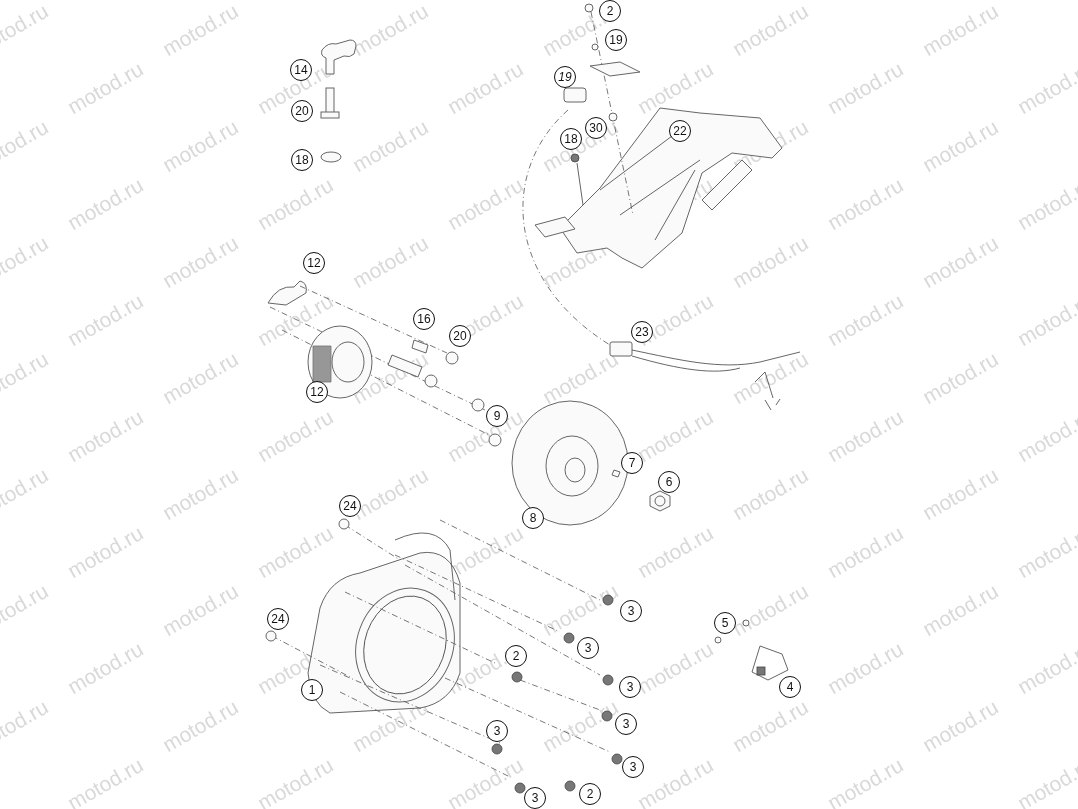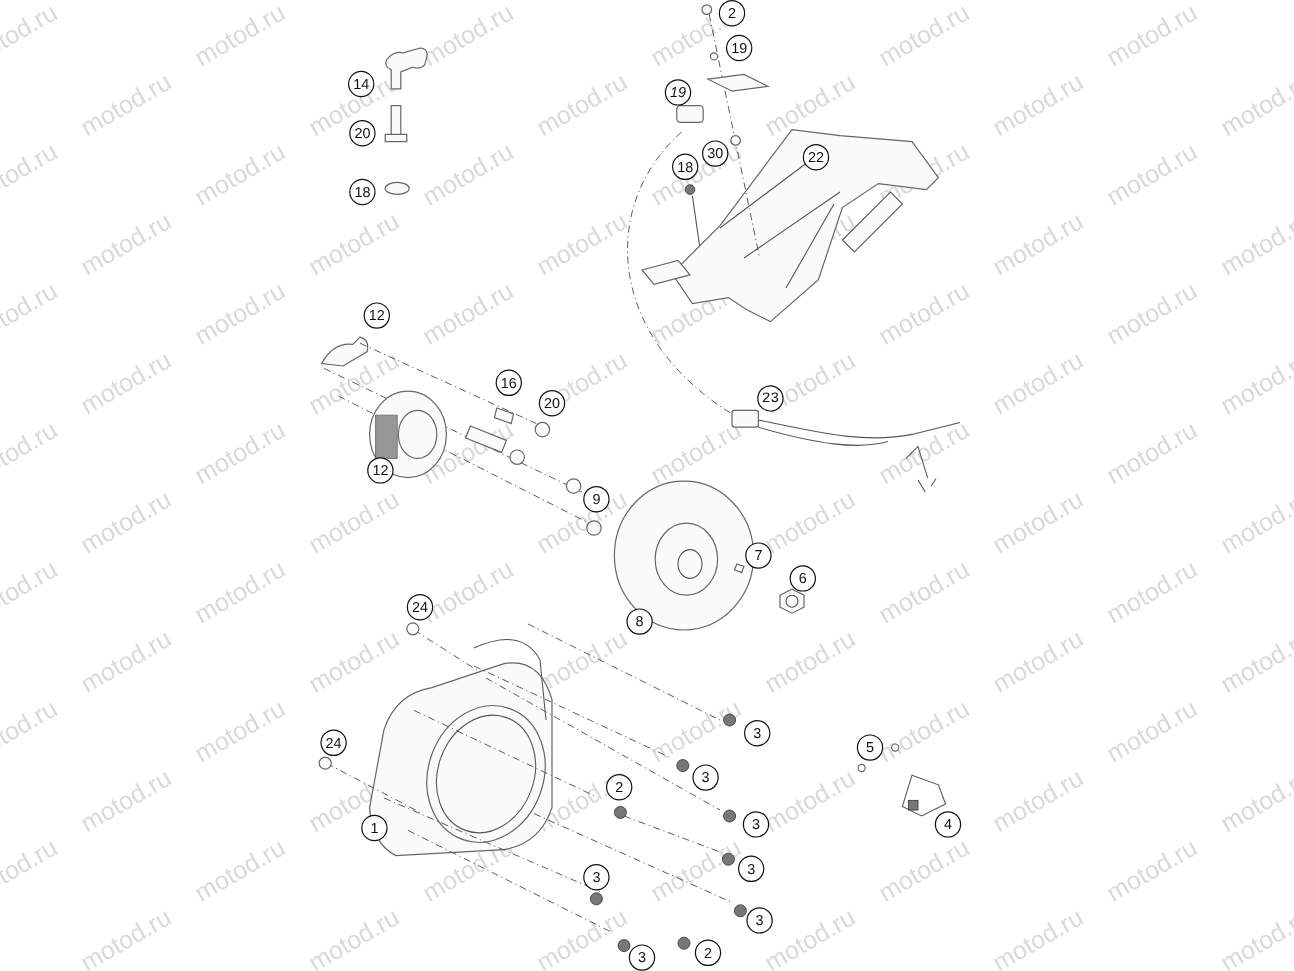--- a/index.html
+++ b/index.html
@@ -258,16 +258,16 @@
     <div class="callout" style="left: 314px; top: 263px;">12</div>
     <div class="callout" style="left: 301px; top: 58px; margin-top: 12px;">14</div>
     <div class="callout" style="left: 302px; top: 111px;">20</div>
     <div class="callout" style="left: 302px; top: 160px;">18</div>
     <div class="callout" style="left: 610px; top: 11px;">2</div>
     <div class="callout" style="left: 616px; top: 40px;">19</div>
     <div class="callout" style="left: 565px; top: 77px; font-style: italic;">19</div>
     <div class="callout" style="left: 596px; top: 128px;">30</div>
     <div class="callout" style="left: 571px; top: 139px;">18</div>
     <div class="callout" style="left: 680px; top: 109px; margin-top: 22px;">22</div>
-    <div class="callout" style="left: 642px; top: 332px; font-family: Liberation Mono, monospace;">23</div>
+    <div class="callout" style="left: 642px; top: 332px;">23</div>
     <div class="callout" style="left: 350px; top: 506px;">24</div>
     <div class="callout" style="left: 278px; top: 619px;">24</div>
   </div>
 
 </body></html>

